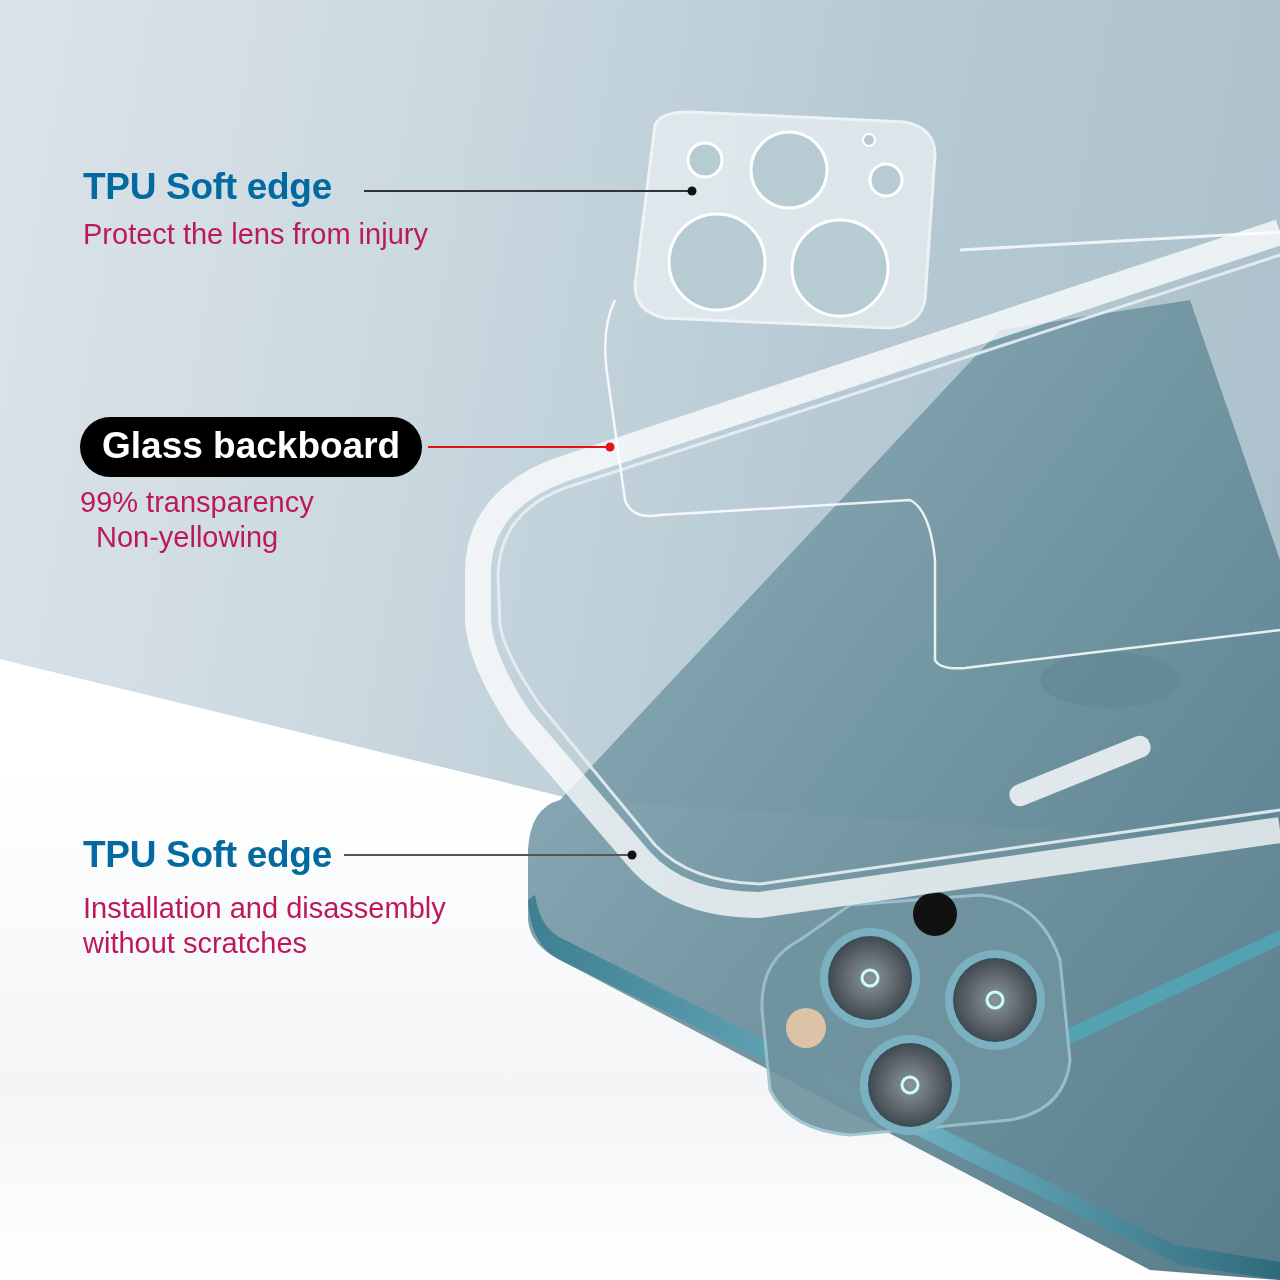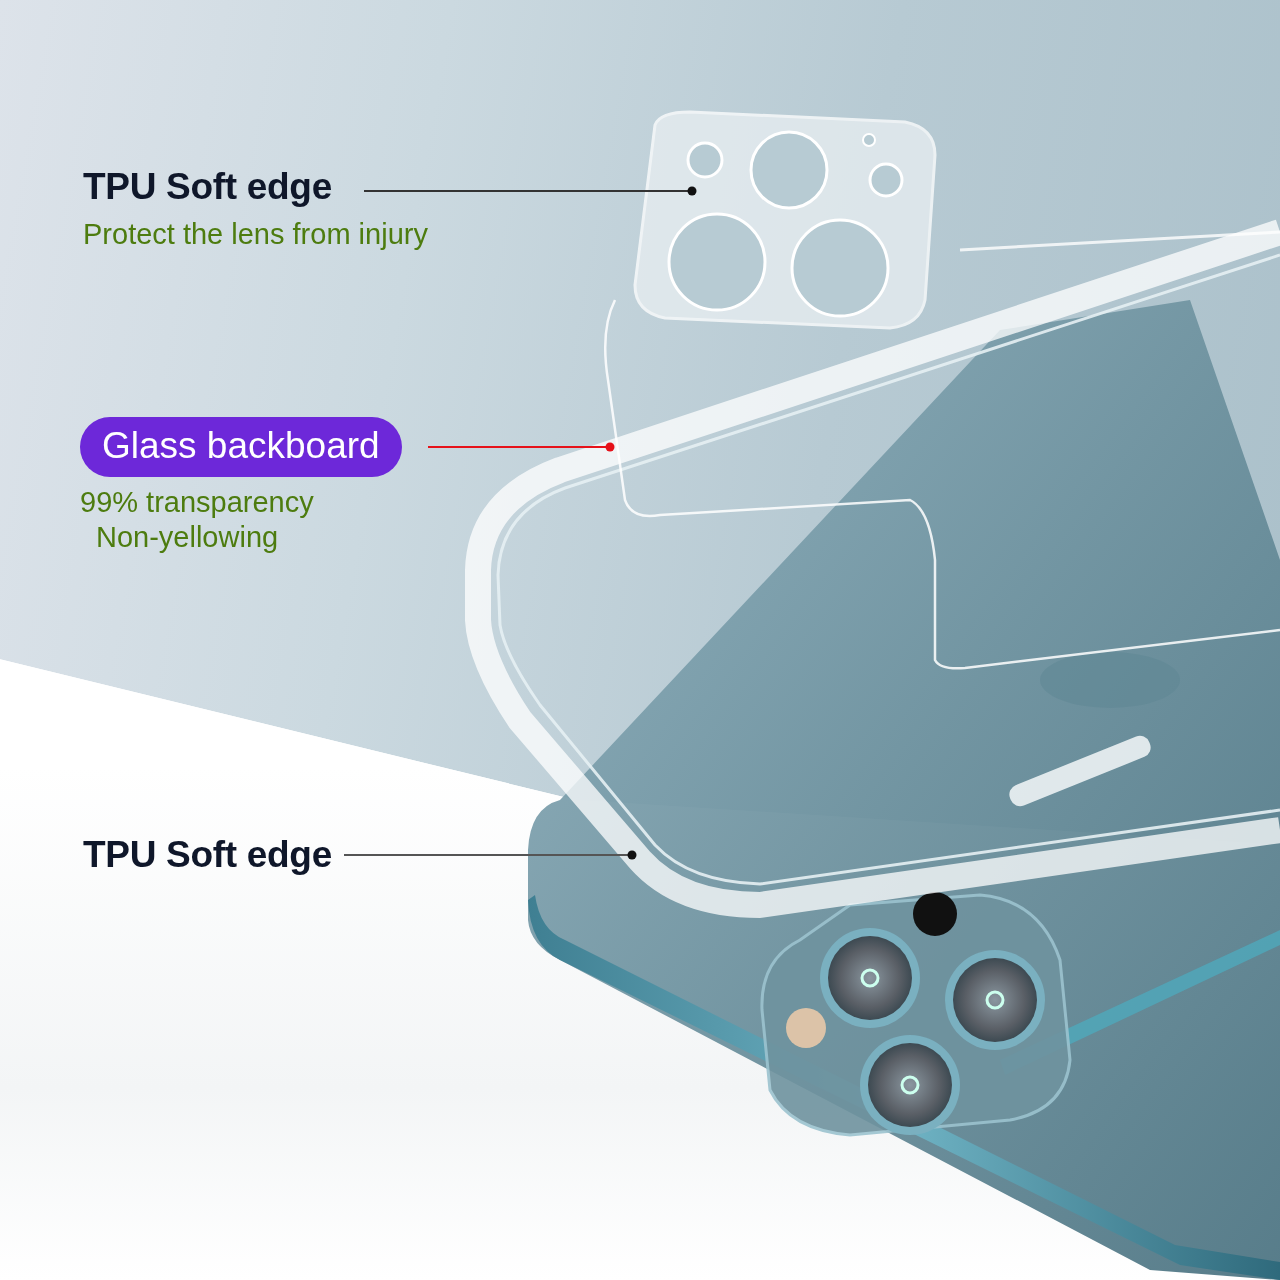--- a/index.html
+++ b/index.html
@@ -15,26 +15,26 @@
     clip-path: polygon(0 0, 100% 0, 100% 66%, 45% 62.5%, 0 51.5%);
   }
   .floor {
     position: absolute; inset: 0;
     background: linear-gradient(180deg, #ffffff 60%, #f3f5f6 85%, #ffffff 100%);
     clip-path: polygon(0 51.5%, 45% 62.5%, 100% 66%, 100% 100%, 0 100%);
   }
 
   
   .callout { position: absolute; }
-  .title { font-weight: 700; font-size: 37px; color: #0f172a; letter-spacing: -0.3px; line-height: 1; white-space: nowrap; }
-  .desc { font-size: 29px; color: #4d7c0f; line-height: 35px; font-weight: 400; white-space: nowrap; }
+  .title { font-weight: 700; font-size: 37px; color: #0369a1; letter-spacing: -0.3px; line-height: 1; white-space: nowrap; }
+  .desc { font-size: 29px; color: #be185d; line-height: 35px; font-weight: 400; white-space: nowrap; }
   .badge {
-    display: inline-block; background: #6d28d9; color: #ffffff;
+    display: inline-block; background: #000000; color: #ffffff;
     border-radius: 30px; padding: 9px 22px 11px 22px;
-    font-weight: 400; font-size: 37px; line-height: 40px; white-space: nowrap;
+    font-weight: 700; font-size: 37px; line-height: 40px; white-space: nowrap;
   }
 
   .leader { position: absolute; height: 1.5px; background: #333; }
   .leader.red { background: #e6121a; }
   .dot { position: absolute; width: 9px; height: 9px; border-radius: 50%; background: #111; transform: translate(-50%,-50%); }
   .dot.red { background: #e6121a; }
 
   svg.art { position: absolute; inset: 0; }
 </style>
 </head>
@@ -124,16 +124,18 @@
   <div class="callout" style="left:80px; top:417px;">
     <div class="badge">Glass backboard</div>
     <div class="desc" style="margin-top:8px; margin-left:0;">99% transparency</div>
     <div class="desc" style="margin-left:16px;">Non-yellowing</div>
   </div>
   <div class="leader red" style="left:428px; top:446px; width:182px;"></div>
   <div class="dot red" style="left:610px; top:447px;"></div>
 
   <div class="callout" style="left:83px; top:836px;">
     <div class="title">TPU Soft edge</div>
+    <div class="desc" style="margin-top:18px;">Installation and disassembly</div>
+    <div class="desc">without scratches</div>
   </div>
   <div class="leader" style="left:344px; top:854px; width:288px; background:#555;"></div>
   <div class="dot" style="left:632px; top:855px;"></div>
 </div>
 
 </body></html>

